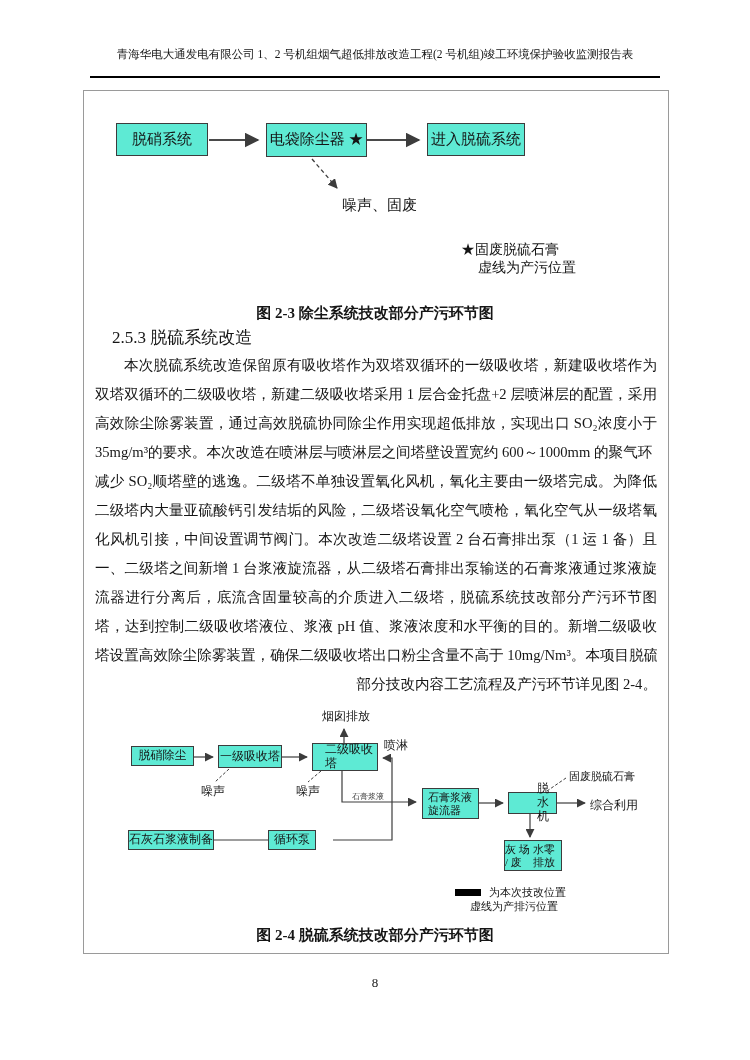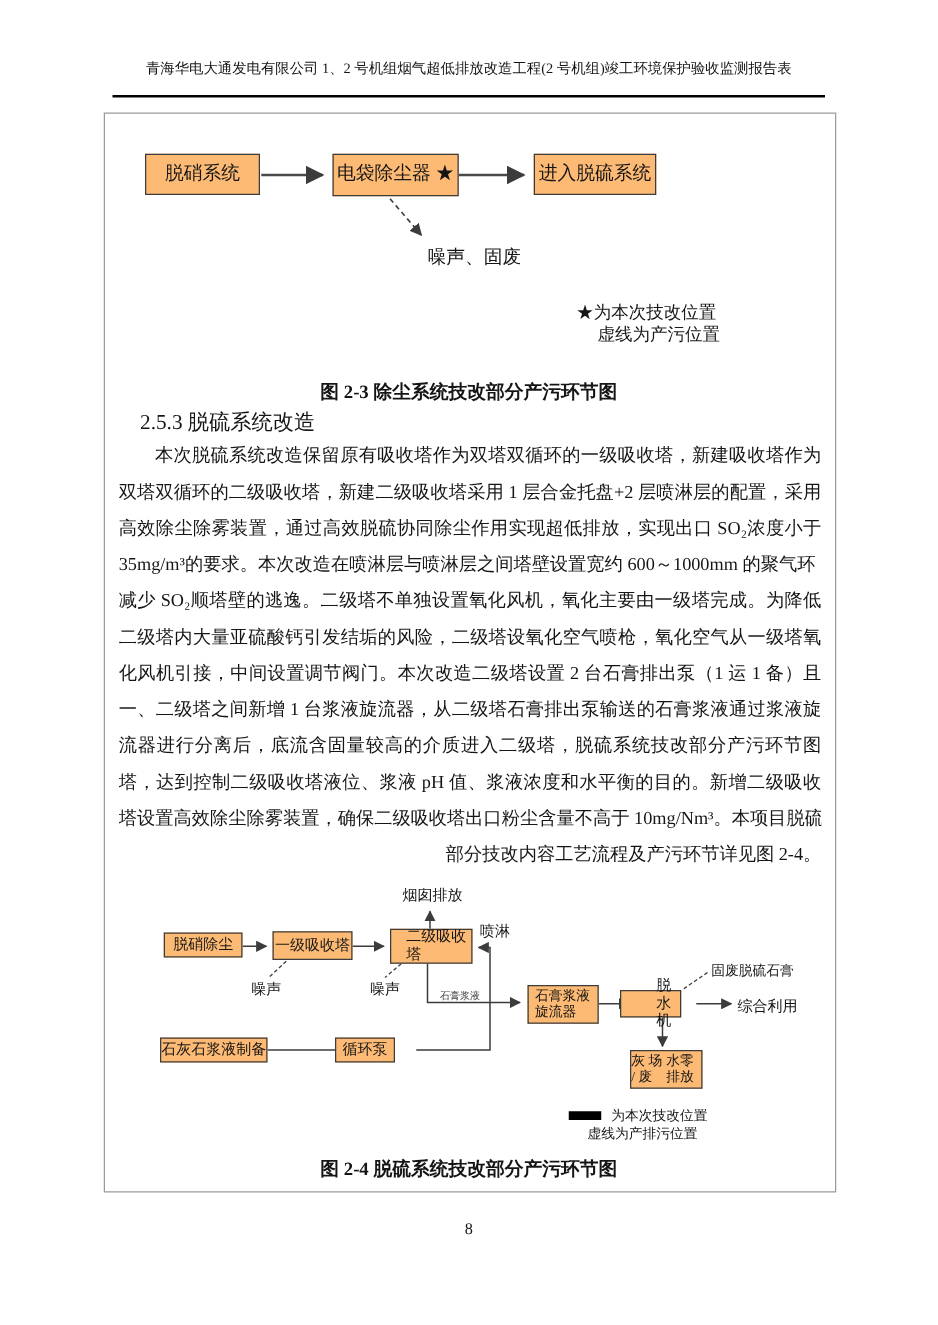--- a/index.html
+++ b/index.html
@@ -4,21 +4,21 @@
 <style>
   html,body{margin:0;padding:0;}
   body{
     width:750px;height:1060px;background:#ffffff;position:relative;
     font-family:"Liberation Serif","DejaVu Serif",serif;color:#151515;
     overflow:hidden;
   }
   .abs{position:absolute;}
   .ctr{text-align:center;}
   .box{
-    position:absolute;border:1px solid #3c3c3c;background:#fdba74;
+    position:absolute;border:1px solid #3c3c3c;background:#5eead4;
     display:flex;align-items:center;justify-content:center;
     box-sizing:border-box;line-height:1.15;
   }
   .fig-label{position:absolute;white-space:nowrap;}
   #header-line{position:absolute;left:90px;top:76px;width:570px;height:2px;background:#000;}
   #content-border{position:absolute;left:83px;top:90px;width:584px;height:862px;border:1px solid #9a9a9a;}
   #svg-overlay{position:absolute;left:0;top:0;pointer-events:none;}
   #para{position:absolute;left:95px;top:351px;width:562px;font-size:14.6px;}
   #para .jl{height:29px;line-height:29px;text-align:justify;text-align-last:justify;white-space:nowrap;overflow:hidden;}
   #para .jl-last{height:29px;line-height:29px;text-align:right;}
@@ -63,21 +63,21 @@
 <div class="box" style="left:116px;top:123px;width:92px;height:33px;font-size:15px;">
   <span>脱硝系统</span>
 </div>
 <div class="box" style="left:266px;top:123px;width:101px;height:34px;font-size:15px;">
   <span>电袋除尘器 ★</span>
 </div>
 <div class="box" style="left:427px;top:123px;width:98px;height:33px;font-size:15px;">
   <span>进入脱硫系统</span>
 </div>
 <div class="fig-label" style="left:342px;top:196px;font-size:15px;">噪声、固废</div>
-<div class="fig-label" style="left:461px;top:241px;font-size:14px;">★为本次技改位置</div>
+<div class="fig-label" style="left:461px;top:241px;font-size:14px;">★固废脱硫石膏</div>
 <div class="fig-label" style="left:478px;top:259px;font-size:14px;">虚线为产污位置</div>
 <div class="cap" style="top:304px;">图 2-3   除尘系统技改部分产污环节图</div>
 
 <div class="abs" style="left:112px;top:326px;font-size:17px;">2.5.3   脱硫系统改造</div>
 
 <div id="para">
   <div class="jl ind">本次脱硫系统改造保留原有吸收塔作为双塔双循环的一级吸收塔，新建吸收塔作为</div>
   <div class="jl">双塔双循环的二级吸收塔，新建二级吸收塔采用 1 层合金托盘+2 层喷淋层的配置，采用</div>
   <div class="jl">高效除尘除雾装置，通过高效脱硫协同除尘作用实现超低排放，实现出口 SO₂浓度小于</div>
   <div class="jl">35mg/m³的要求。本次改造在喷淋层与喷淋层之间塔壁设置宽约 600～1000mm 的聚气环，</div>
@@ -113,21 +113,21 @@
 <div class="box" style="left:268px;top:830px;width:48px;height:20px;font-size:12px;">
   <span>循环泵</span>
 </div>
 
 <div class="fig-label" style="left:352px;top:791px;font-size:8px;color:#444;">石膏浆液</div>
 
 <div class="box" style="left:422px;top:788px;width:57px;height:31px;font-size:11px;flex-direction:column;align-items:flex-start;padding-left:5px;">
   <span>石膏浆液</span>
   <span>旋流器</span>
 </div>
-<div class="box" style="left:496px;top:792px;width:49px;height:22px;font-size:12px;padding-left:28px;">
+<div class="box" style="left:508px;top:792px;width:49px;height:22px;font-size:12px;padding-left:28px;">
   <span>脱水机</span>
 </div>
 <div class="fig-label" style="left:569px;top:769px;font-size:11px;">固废脱硫石膏</div>
 <div class="fig-label" style="left:590px;top:797px;font-size:12px;">综合利用</div>
 
 <div class="box" style="left:504px;top:840px;width:58px;height:31px;font-size:11px;flex-direction:row;">
   <span>灰 场 / 废</span>
   <span>水零排放</span>
 </div>
 

